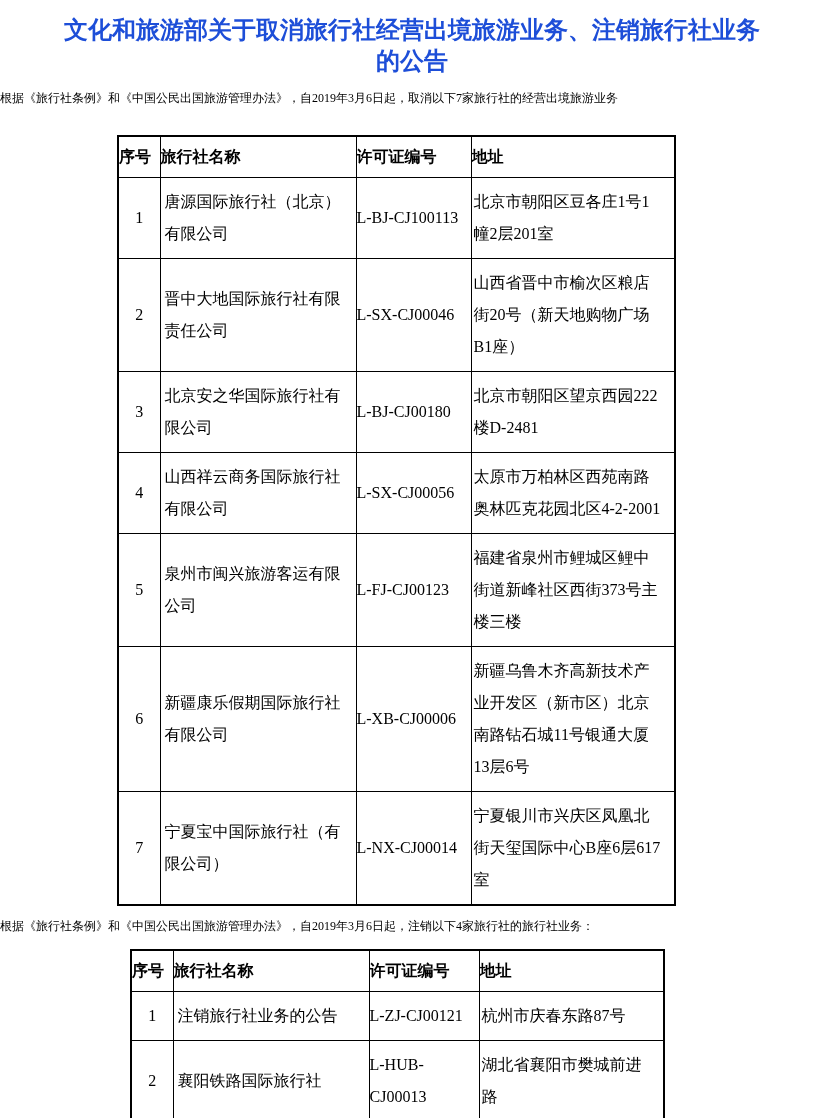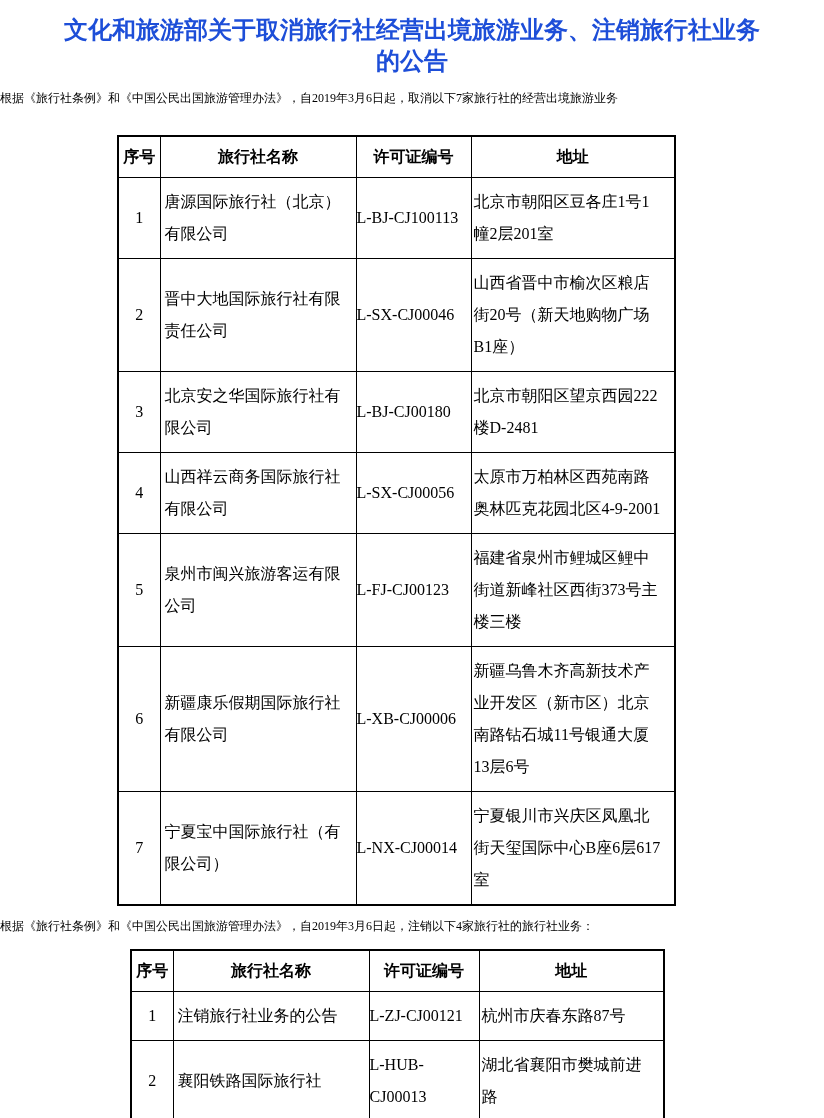--- a/index.html
+++ b/index.html
@@ -40,21 +40,21 @@
   .table-1 { margin: 27px 0 0 117px; }
   .table-2 { margin: 13px 0 0 130px; }
   th, td {
     border: 1px solid #000000;
     line-height: 32px;
     vertical-align: middle;
     overflow: hidden;
   }
   th {
     font-weight: bold;
-    text-align: center;
+    text-align: left;
     padding: 4px 0;
   }
   td { padding: 8px 0; margin-left: 20px; }
   
   .table-1 .col0 { width: 42px; }
   .table-1 .col1 { width: 196px; }
   .table-1 .col2 { width: 115px; }
   .table-1 .col3 { width: 204px; }
   .table-2 .col0 { width: 42px; }
   .table-2 .col1 { width: 196px; }
@@ -97,21 +97,21 @@
       <tr>
         <td class="col0">3</td>
         <td class="col1">北京安之华国际旅行社有限公司</td>
         <td class="col2">L-BJ-CJ00180</td>
         <td class="col3">北京市朝阳区望京西园222楼D-2481</td>
       </tr>
       <tr>
         <td class="col0">4</td>
         <td class="col1">山西祥云商务国际旅行社有限公司</td>
         <td class="col2">L-SX-CJ00056</td>
-        <td class="col3">太原市万柏林区西苑南路奥林匹克花园北区4-9-2001</td>
+        <td class="col3">太原市万柏林区西苑南路奥林匹克花园北区4-2-2001</td>
       </tr>
       <tr>
         <td class="col0">5</td>
         <td class="col1">泉州市闽兴旅游客运有限公司</td>
         <td class="col2">L-FJ-CJ00123</td>
         <td class="col3">福建省泉州市鲤城区鲤中街道新峰社区西街373号主楼三楼</td>
       </tr>
       <tr>
         <td class="col0">6</td>
         <td class="col1">新疆康乐假期国际旅行社有限公司</td>

